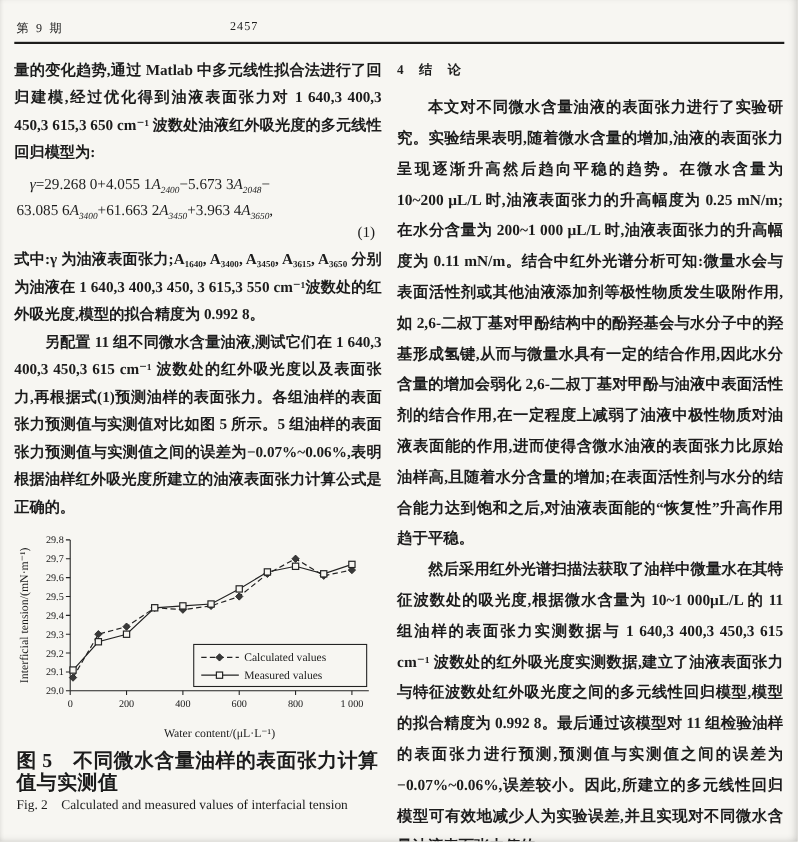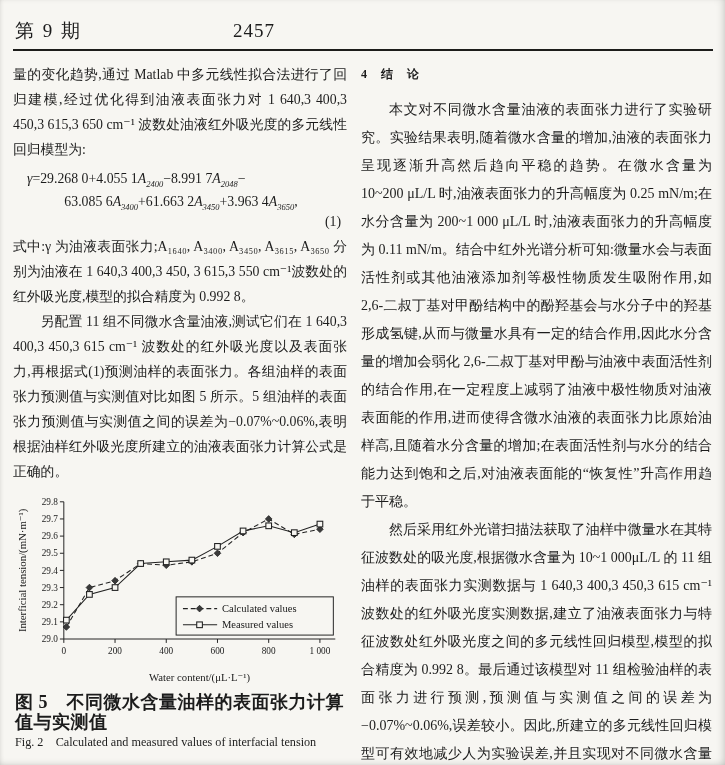--- a/index.html
+++ b/index.html
@@ -10,44 +10,43 @@
     background:#f7f6f2;
     overflow:hidden;
     box-sizing:border-box;
     padding:10px 12px 0 13px;
     font-family:"Liberation Serif","DejaVu Serif",serif;
     color:#1c1c1c;
     box-shadow:inset -5px 0 8px -4px rgba(0,0,0,.18), inset 0 -4px 7px -3px rgba(0,0,0,.10), inset 3px 0 5px -3px rgba(0,0,0,.10);
   }
   
   .hdr{
-    display:flex;align-items:center;
+    display:flex;align-items:flex-start;
     padding:8px 2px 5px 2px;
     border-bottom:2.5px solid #1d1d1b;
-    font-size:19px;
-    gap:40px;
+    font-size:11px;
   }
   .hdr .issue{width:110px;letter-spacing:2px;}
   .hdr .rtitle{flex:1;text-align:center;letter-spacing:1px;}
   .hdr .pgnum{width:110px;text-align:right;padding-right:14px;letter-spacing:1px;}
   
   .content{display:flex;gap:14px;padding-top:11px;}
   .col-left{width:334px;flex:0 0 334px;}
   .col-right{width:351px;flex:0 0 351px;}
   .col-left p,.col-right p{
-    margin:0;text-align:justify;
+    margin:0;text-align:justify;font-weight:bold;
   }
   .col-left p{font-size:13.8px;line-height:25px;}
   .col-right p{font-size:14px;line-height:28px;}
   .indent{text-indent:2em;}
   
   .equation{margin:5px 0 3px 0;font-size:13.8px;}
   .eq-line{line-height:23px;}
   .eq-line1{padding-left:14px;}
-  .eq-line2{padding-left:2px;text-align:center;}
+  .eq-line2{padding-left:2px;}
   .eq-number{text-align:right;line-height:18px;padding-right:6px;}
   .equation .it{font-style:italic;}
   .equation sub{font-size:8.5px;line-height:0;}
   
   .figure{margin-top:8px;}
   .figure svg{display:block;margin-left:2px;}
   .cap-cn{font-size:18px;font-weight:bold;margin:4px 0 0 2px;letter-spacing:.5px;line-height:20px;}
   .cap-en{font-size:12.2px;margin:1px 0 0 2px;line-height:18px;}
   .cap-en2{margin-left:62px;line-height:18px;font-size:12.2px;}
   
@@ -66,21 +65,21 @@
     <div class="issue">第 9 期</div>
     <div class="pgnum">2457</div>
   </div>
 
   <div class="content">
 
     <div class="col-left">
       <p>量的变化趋势,通过 Matlab 中多元线性拟合法进行了回归建模,经过优化得到油液表面张力对 1 640,3 400,3 450,3 615,3 650 cm⁻¹ 波数处油液红外吸光度的多元线性回归模型为:</p>
 
       <div class="equation">
-        <div class="eq-line eq-line1"><span class="it">γ</span><span>=29.268 0+4.055 1</span><span class="it">A</span><sub class="it">2400</sub><span>−8.991 7</span><span class="it">A</span><sub class="it">2048</sub><span>−</span></div>
+        <div class="eq-line eq-line1"><span class="it">γ</span><span>=29.268 0+4.055 1</span><span class="it">A</span><sub class="it">2400</sub><span>−5.673 3</span><span class="it">A</span><sub class="it">2048</sub><span>−</span></div>
         <div class="eq-line eq-line2"><span>63.085 6</span><span class="it">A</span><sub class="it">3400</sub><span>+61.663 2</span><span class="it">A</span><sub class="it">3450</sub><span>+3.963 4</span><span class="it">A</span><sub class="it">3650</sub><span>,</span></div>
         <div class="eq-number">(1)</div>
       </div>
 
       <p>式中:γ 为油液表面张力;A₁₆₄₀, A₃₄₀₀, A₃₄₅₀, A₃₆₁₅, A₃₆₅₀ 分别为油液在 1 640,3 400,3 450, 3 615,3 550 cm⁻¹波数处的红外吸光度,模型的拟合精度为 0.992 8。</p>
       <p class="indent">另配置 11 组不同微水含量油液,测试它们在 1 640,3 400,3 450,3 615 cm⁻¹ 波数处的红外吸光度以及表面张力,再根据式(1)预测油样的表面张力。各组油样的表面张力预测值与实测值对比如图 5 所示。5 组油样的表面张力预测值与实测值之间的误差为−0.07%~0.06%,表明根据油样红外吸光度所建立的油液表面张力计算公式是正确的。</p>
 
       <div class="figure">
         <svg width="332" height="196" preserveAspectRatio="none" viewBox="0 0 340 200">
             <line x1="50" y1="10" x2="50" y2="150" stroke="#222222" stroke-width="1"></line>

